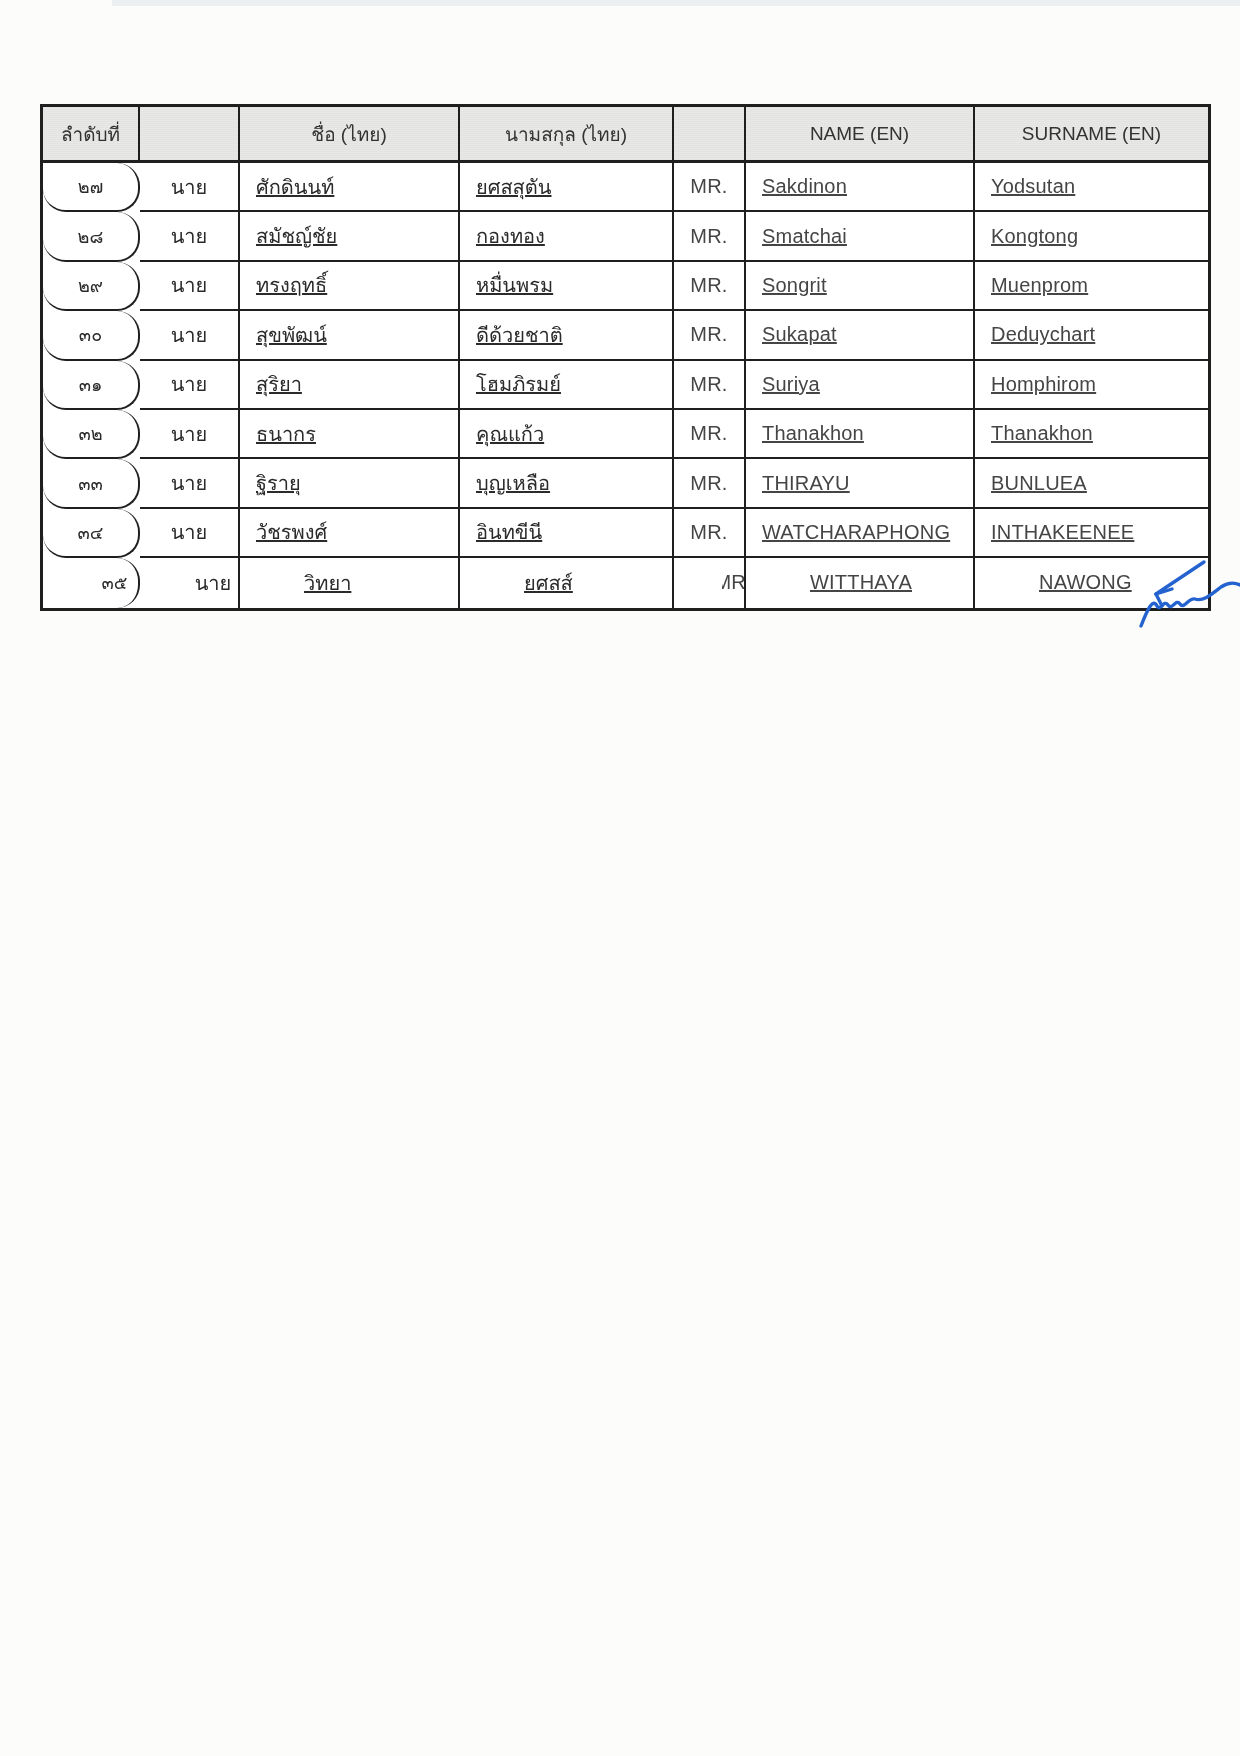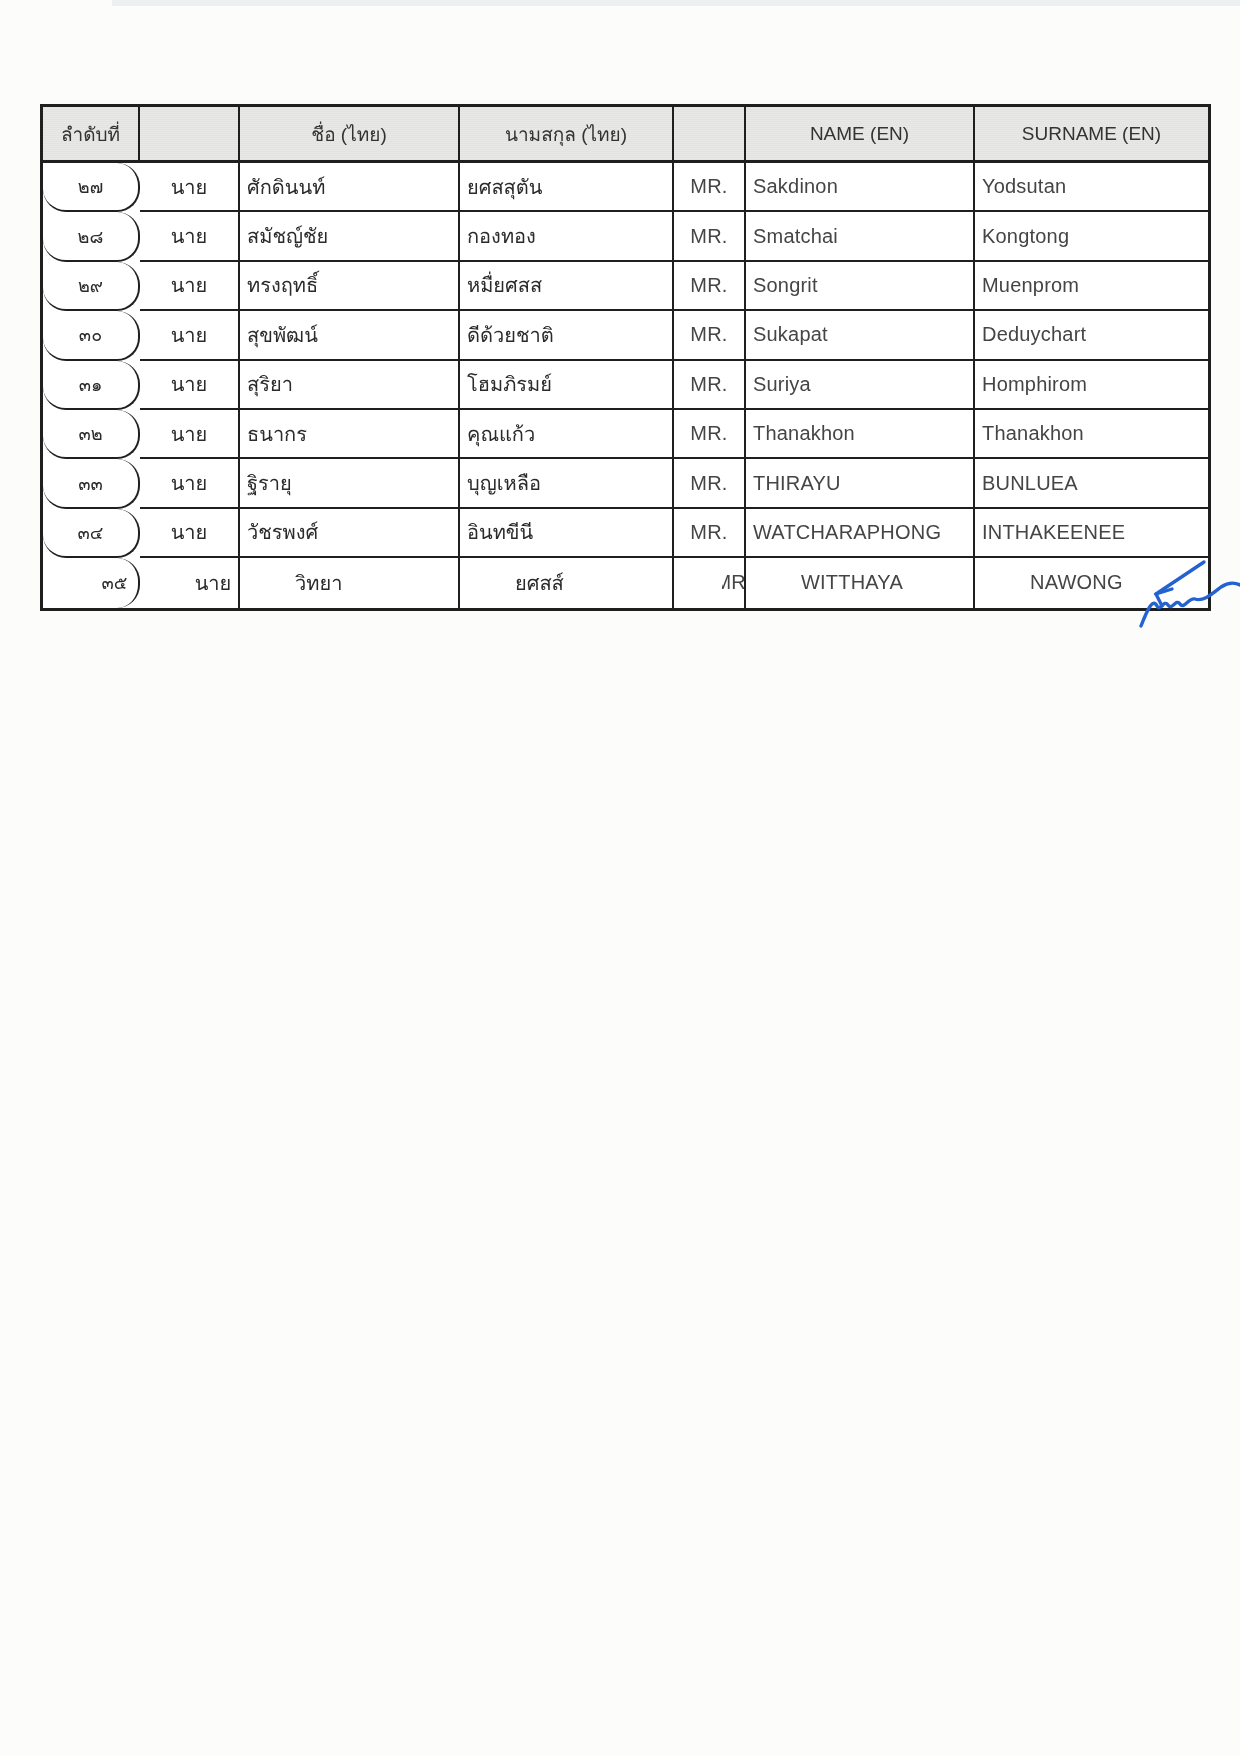--- a/index.html
+++ b/index.html
@@ -42,21 +42,21 @@
     overflow:hidden;white-space:nowrap;
   }
   .td.hdr{
     background:var(--header-bg);
     border-bottom:3px solid var(--border);
     justify-content:center;
     font-size:19px;color:#333;
     background-image:repeating-linear-gradient(0deg, rgba(0,0,0,0.025) 0 1px, rgba(255,255,255,0) 1px 2px);
   }
   .td.c{justify-content:center;}
-  .td.l{justify-content:flex-start;padding-left:7px;}
+  .td.l{justify-content:flex-start;padding-left:16px;text-decoration:underline;}
   .td.en{color:var(--ink-en);letter-spacing:0.2px;}
   .td.num{font-size:18px;border-radius:23px;}
   .td.lastcol{border-right:none;}
   .lastrow .td{border-bottom:none;margin-left:48px;}
   .signature{
     position:absolute;left:1136px;top:536px;width:108px;height:95px;
     pointer-events:none;
   }
 </style>
 </head>
@@ -93,21 +93,21 @@
     <div class="td l">กองทอง</div>
     <div class="td c en">MR.</div>
     <div class="td l en">Smatchai</div>
     <div class="td l en lastcol">Kongtong</div>
   </div>
 
   <div class="tr">
     <div class="td c num">๒๙</div>
     <div class="td c">นาย</div>
     <div class="td l">ทรงฤทธิ์</div>
-    <div class="td l">หมื่ยศสส</div>
+    <div class="td l">หมื่นพรม</div>
     <div class="td c en">MR.</div>
     <div class="td l en">Songrit</div>
     <div class="td l en lastcol">Muenprom</div>
   </div>
 
   <div class="tr">
     <div class="td c num">๓๐</div>
     <div class="td c">นาย</div>
     <div class="td l">สุขพัฒน์</div>
     <div class="td l">ดีด้วยชาติ</div>

